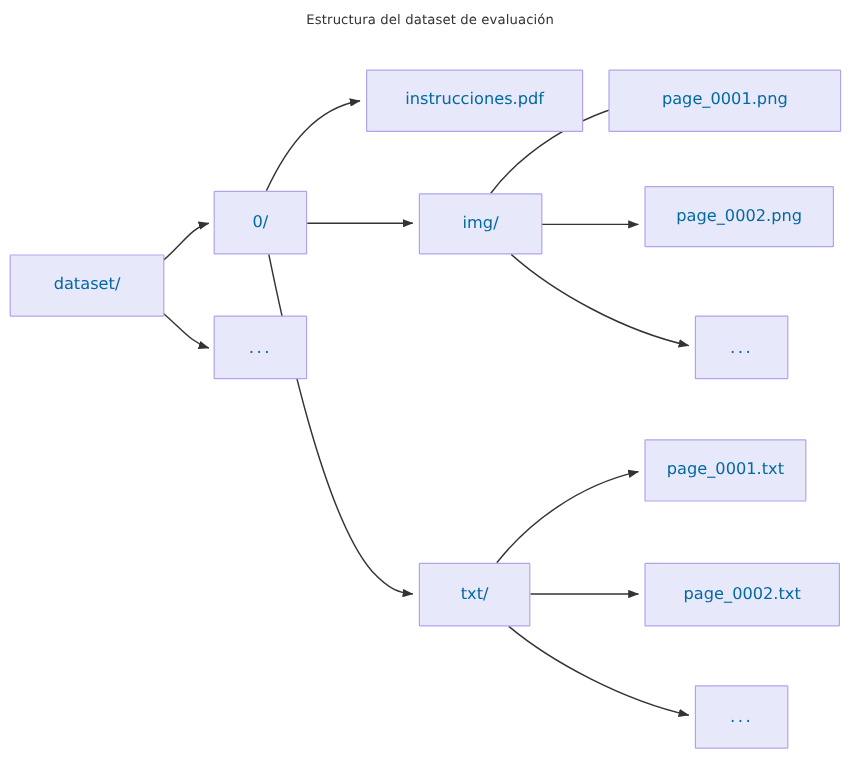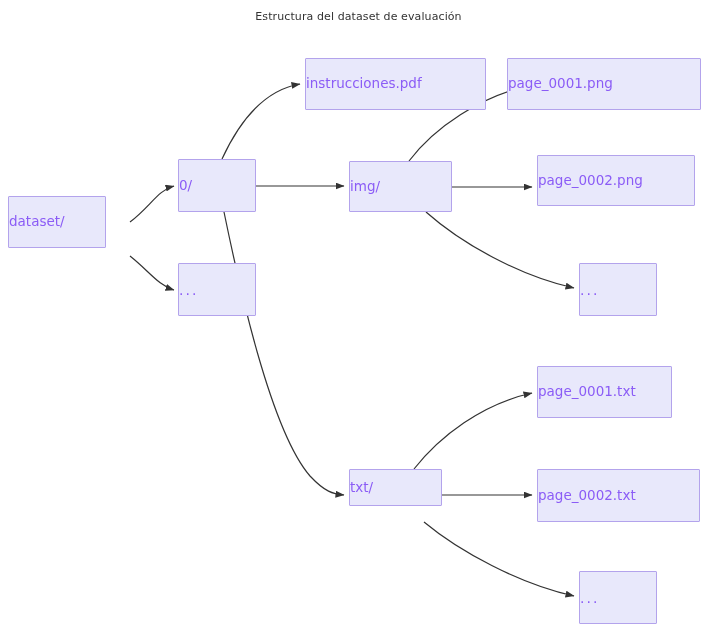--- a/index.html
+++ b/index.html
@@ -36,21 +36,22 @@
     letter-spacing: 0.1px;
   }
   .node {
     position: absolute;
     box-sizing: border-box;
     background: #e8e8fb;
     border: 1.3px solid #b3a3ec;
     border-radius: 1px;
     display: flex;
     align-items: center;
-    color: #8b5cf6;
+    justify-content: center;
+    color: #0369a1;
     font-size: 13.5px;
     z-index: 5;
   }
   .node-label {
     line-height: 1;
     white-space: nowrap;
   }
   .node.ellipsis .node-label {
     letter-spacing: 2px;
     font-size: 14px;
@@ -78,36 +79,36 @@
         <path d="M409,161 C434,128 480,96 532,85" marker-end="url(#arrowhead)" stroke="#333333"></path>
         <path d="M442,187 L532,187" marker-end="url(#arrowhead)" stroke="#333333"></path>
         <path d="M426,212 C462,244 520,276 574,288" marker-end="url(#arrowhead)" stroke="#333333"></path>
         <path d="M414,469 C440,436 482,404 532,393" marker-end="url(#arrowhead)" stroke="#333333"></path>
         <path d="M442,495 L532,495" marker-end="url(#arrowhead)" stroke="#333333"></path>
         <path d="M424,522 C460,552 520,584 574,596" marker-end="url(#arrowhead)" stroke="#333333"></path>
       </g>
   </svg>
 
   <div id="nodes-group">
-      <div class="node" style="left: 8px; top: 196px; width: 98px; height: 52px; background: rgb(232, 232, 251); border-color: rgb(179, 163, 236);">
+      <div class="node" style="left: 8px; top: 212px; width: 129px; height: 52px; background: rgb(232, 232, 251); border-color: rgb(179, 163, 236);">
         <span class="node-label">dataset/</span>
       </div>
       <div class="node" style="left: 178px; top: 159px; width: 78px; height: 53px; background: rgb(232, 232, 251); border-color: rgb(179, 163, 236);">
         <span class="node-label">0/</span>
       </div>
       <div class="node ellipsis" style="left: 178px; top: 263px; width: 78px; height: 53px; background: rgb(232, 232, 251); border-color: rgb(179, 163, 236);">
         <span class="node-label">...</span>
       </div>
       <div class="node" style="left: 305px; top: 58px; width: 181px; height: 52px; background: rgb(232, 232, 251); border-color: rgb(179, 163, 236);">
         <span class="node-label">instrucciones.pdf</span>
       </div>
       <div class="node" style="left: 349px; top: 161px; width: 103px; height: 51px; background: rgb(232, 232, 251); border-color: rgb(179, 163, 236);">
         <span class="node-label">img/</span>
       </div>
-      <div class="node" style="left: 349px; top: 469px; width: 93px; height: 37px; background: rgb(232, 232, 251); border-color: rgb(179, 163, 236);">
+      <div class="node" style="left: 349px; top: 469px; width: 93px; height: 53px; background: rgb(232, 232, 251); border-color: rgb(179, 163, 236);">
         <span class="node-label">txt/</span>
       </div>
       <div class="node" style="left: 507px; top: 58px; width: 194px; height: 52px; background: rgb(232, 232, 251); border-color: rgb(179, 163, 236);">
         <span class="node-label">page_0001.png</span>
       </div>
       <div class="node" style="left: 537px; top: 155px; width: 158px; height: 51px; background: rgb(232, 232, 251); border-color: rgb(179, 163, 236);">
         <span class="node-label">page_0002.png</span>
       </div>
       <div class="node ellipsis" style="left: 579px; top: 263px; width: 78px; height: 53px; background: rgb(232, 232, 251); border-color: rgb(179, 163, 236);">
         <span class="node-label">...</span>

